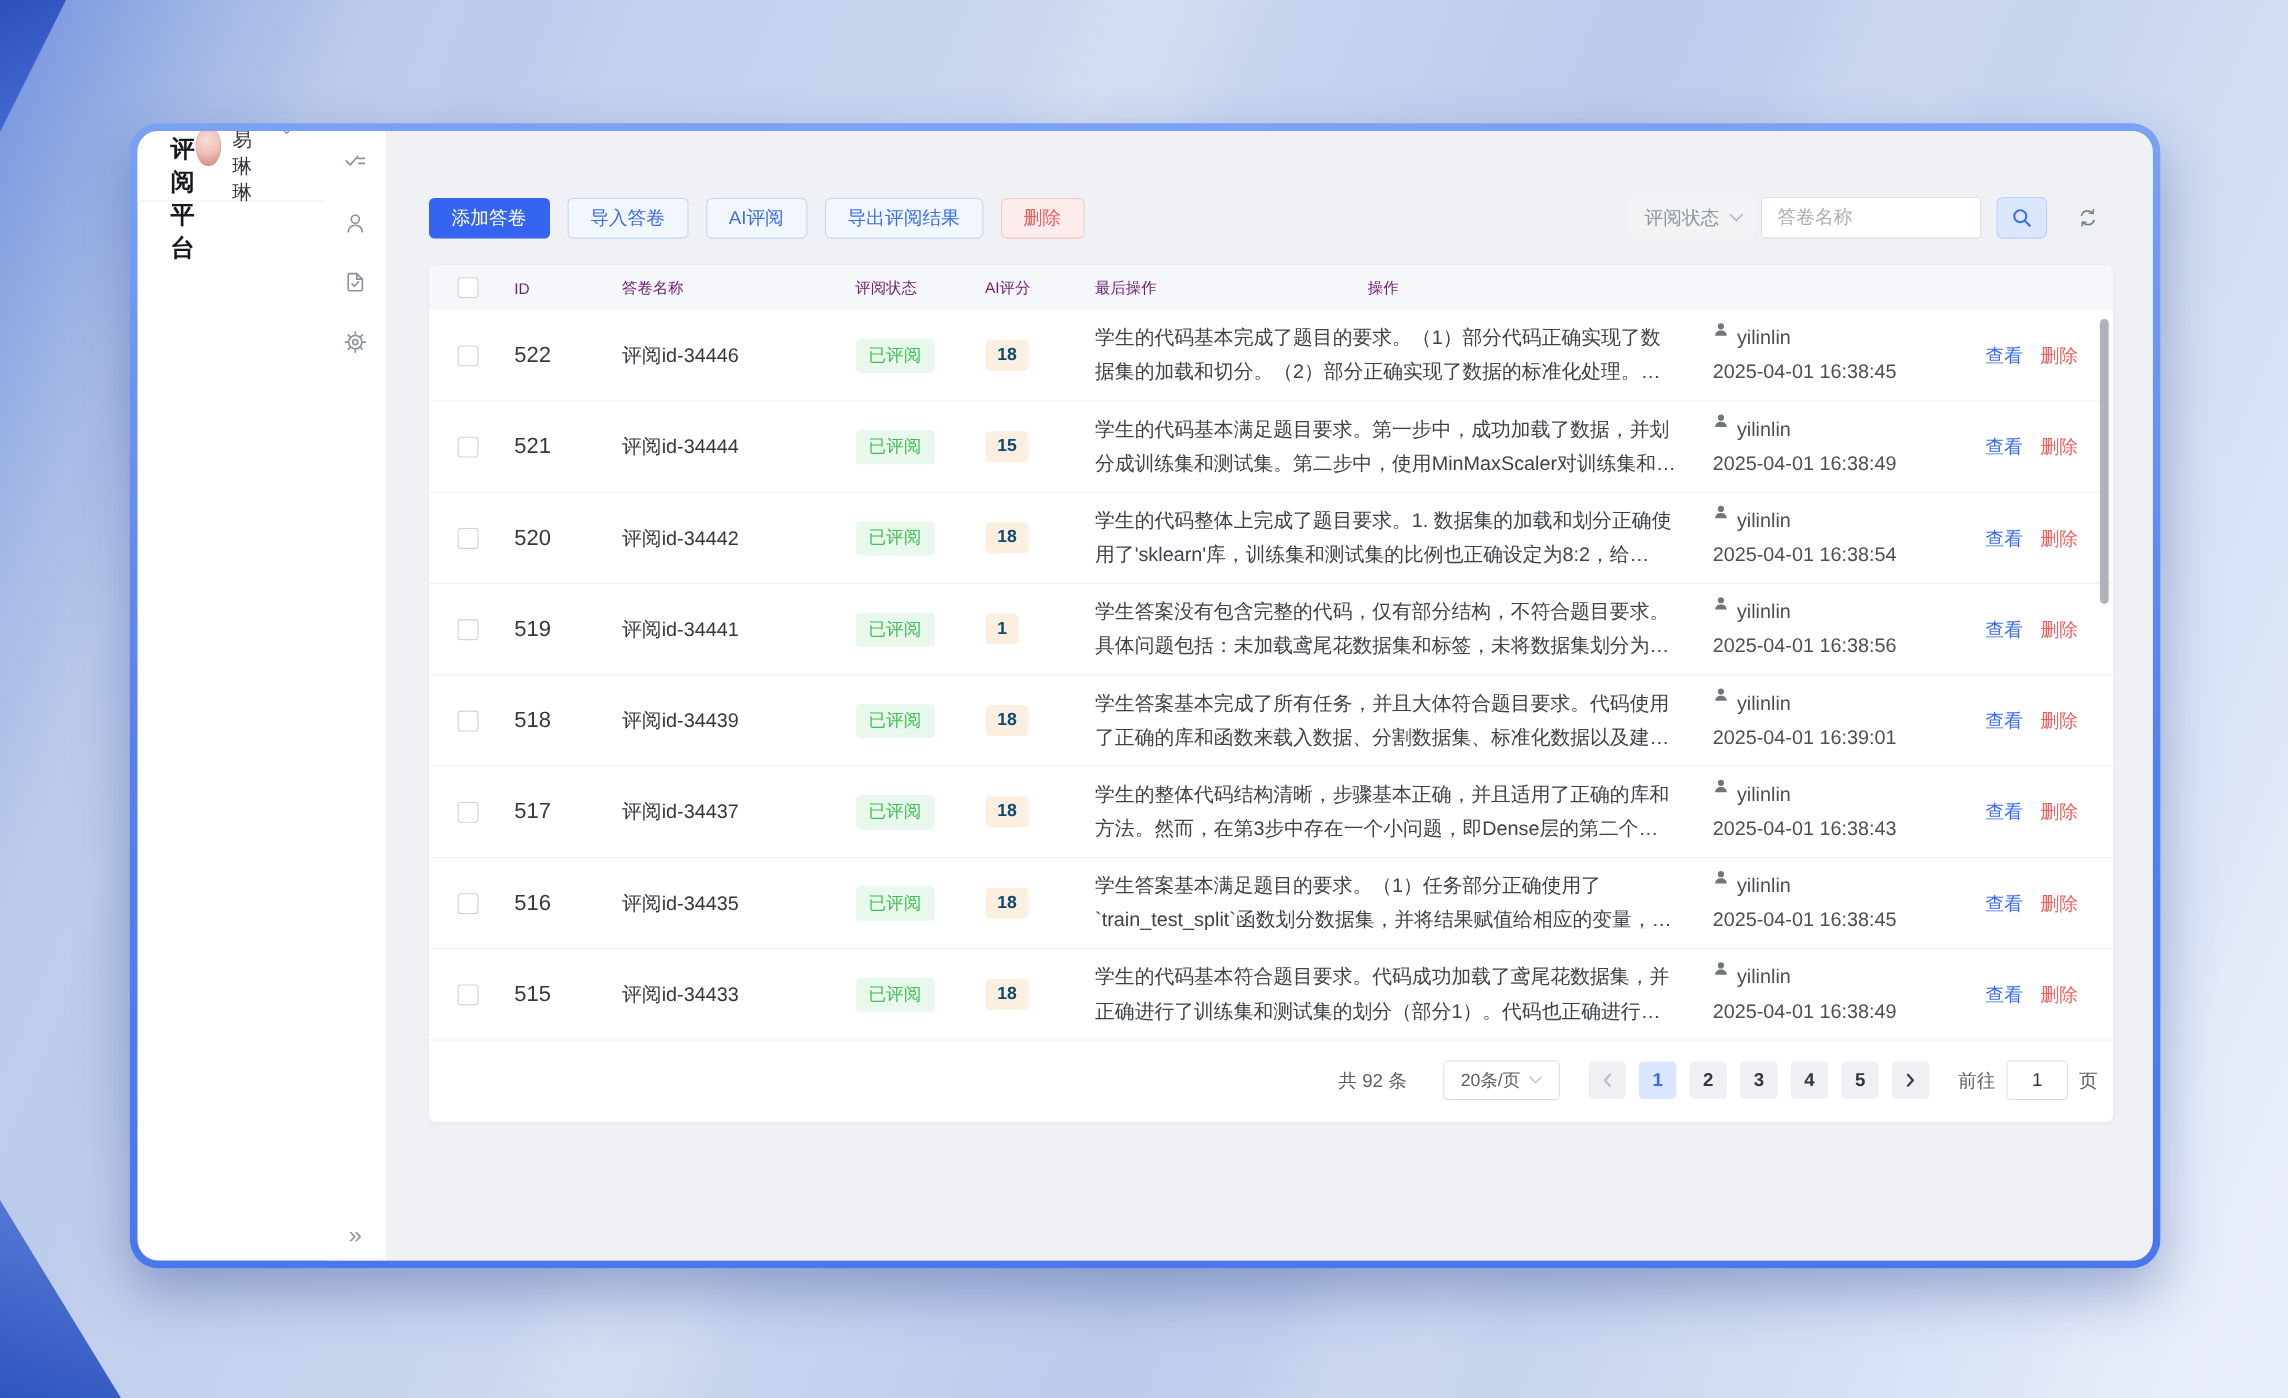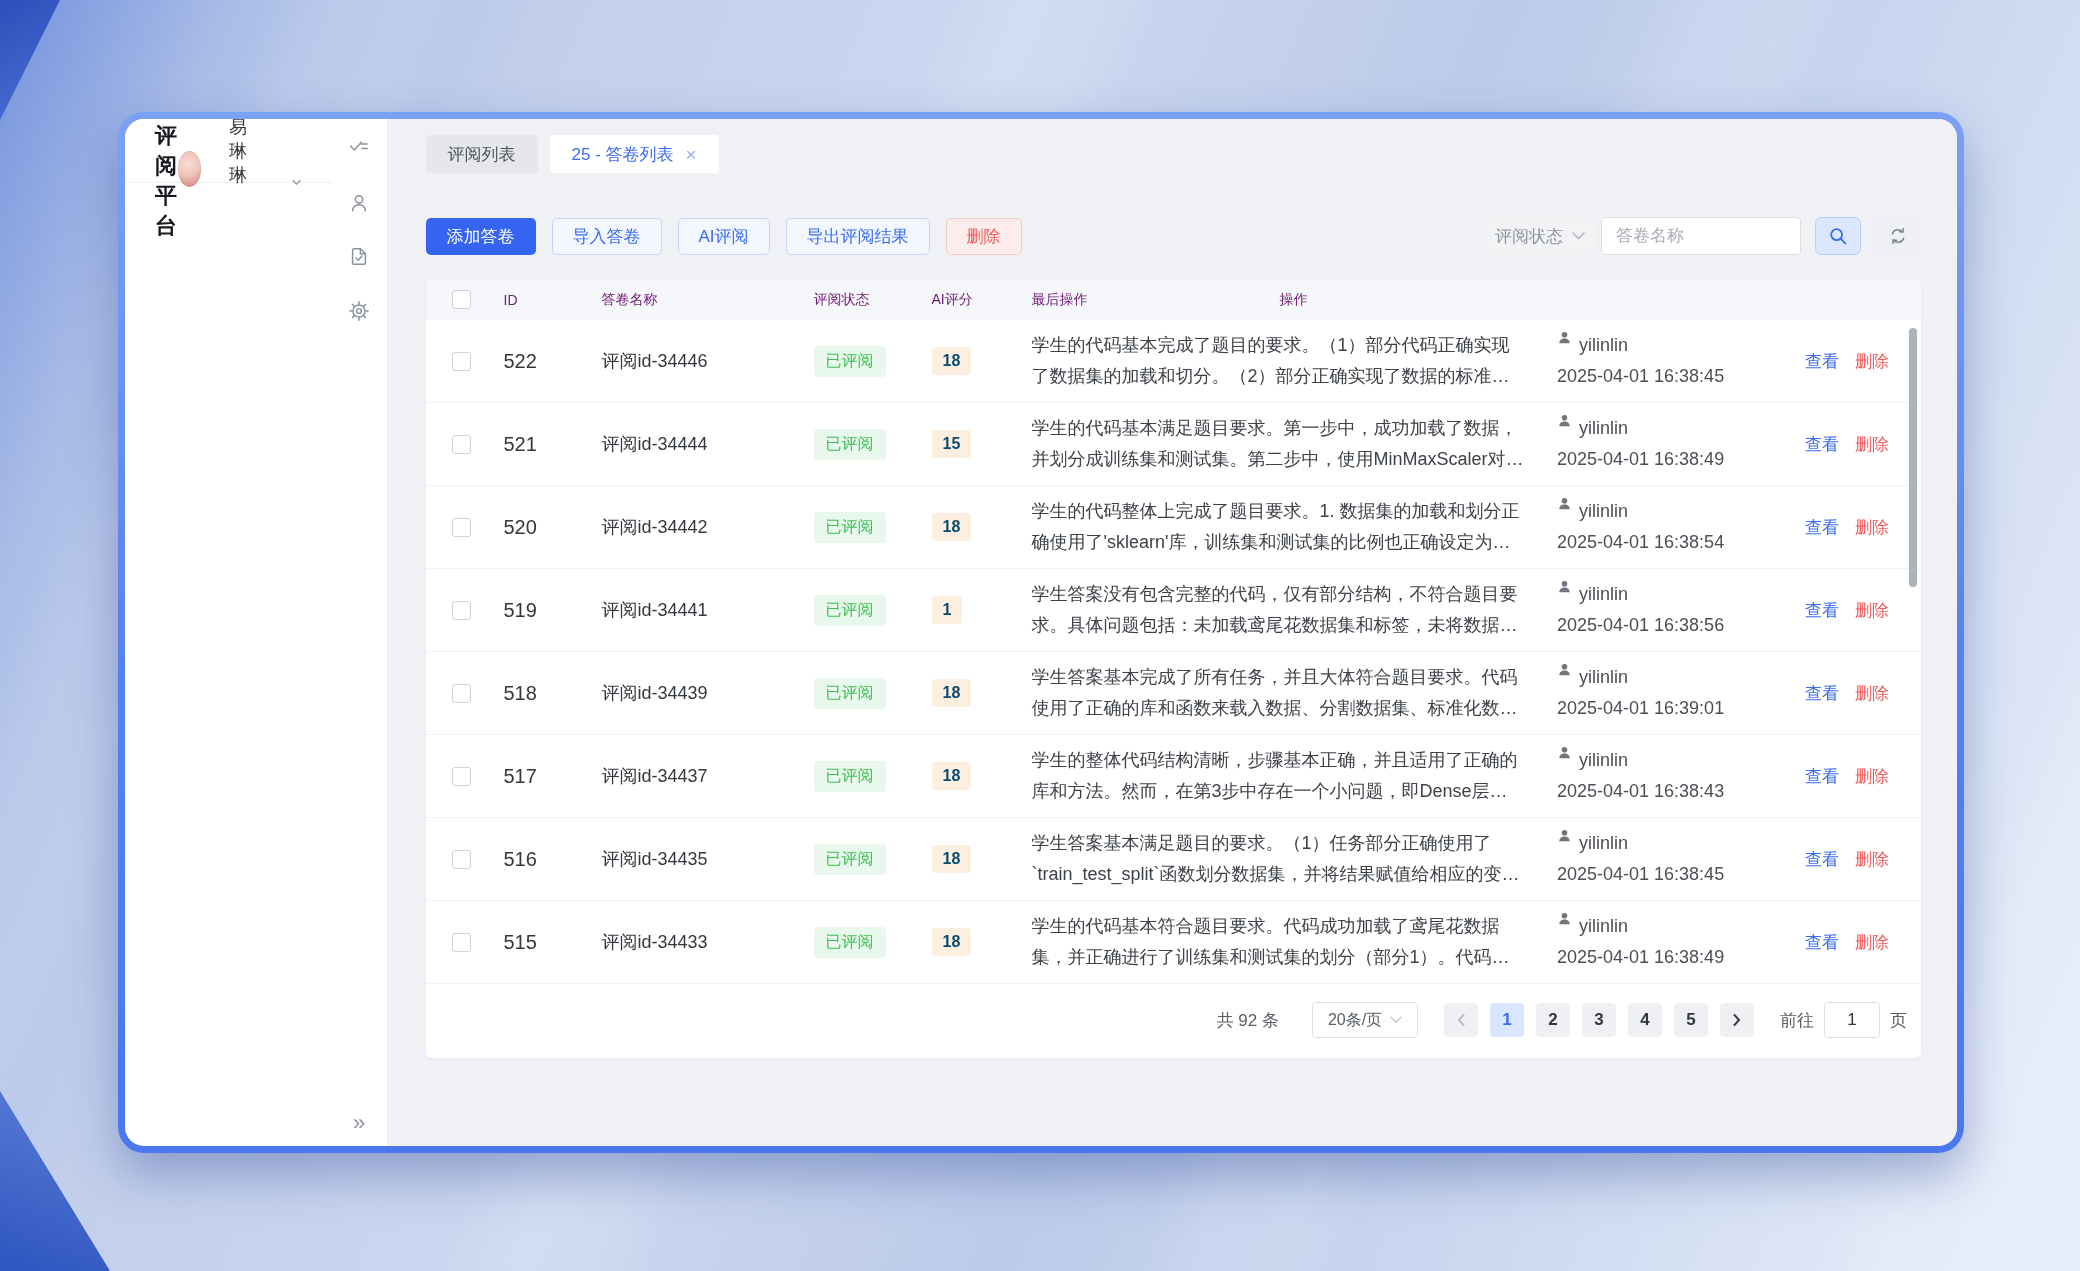--- a/index.html
+++ b/index.html
@@ -36,21 +36,21 @@
     width: 100%; height: 100%; background: #ffffff; border-radius: 19px;
     overflow: hidden; display: flex; flex-direction: row;
   }
 
   
   .app-header {
     height: 64px; flex: 0 0 64px; display: flex; align-items: center;
     padding: 0 30px 0 30px; border-bottom: 1px solid #eef0f3; background: #fff;
   }
   .app-title { font-size: 22px; font-weight: 700; color: #15181d; letter-spacing: .5px; }
-  .header-right { margin-left: auto; display: flex; align-items: flex-end; gap: 28px; cursor: pointer; }
+  .header-right { margin-left: auto; display: flex; align-items: flex-start; gap: 10px; cursor: pointer; }
   .avatar { width: 36px; height: 36px; border-radius: 50%;
     background: radial-gradient(circle at 42% 35%, #f7ddd6 0%, #efc2b8 45%, #dc9c92 75%, #c98a85 100%);
     box-shadow: inset 0 0 0 1px rgba(0,0,0,.05); }
   .user-name { font-size: 18px; color: #33373d; }
 
   
   .app-body { flex: 1; display: flex; min-height: 0; }
   .sidebar {
     flex: 0 0 56px; background: #fff; border-right: 1px solid #e9ebef;
     display: flex; flex-direction: column; align-items: center;
@@ -225,29 +225,20 @@
               <line x1="6.7" y1="6.7" x2="4.9" y2="4.9"></line>
             <line x1="12" y1="4.5" x2="12" y2="2"></line>
               <line x1="17.3" y1="6.7" x2="19.1" y2="4.9"></line>
           </svg>
         </div>
         <div class="collapse-btn">»</div>
       </div>
 
       <div class="main">
 
-        <div class="tab-row">
-          <div class="tab inactive">
-            <span>评阅列表</span>
-          </div>
-          <div class="tab active">
-            <span>25 - 答卷列表</span>
-            <span class="tab-close">×</span>
-          </div>
-        </div>
 
         <div class="toolbar">
           <button class="btn btn-primary">添加答卷</button>
           <button class="btn btn-plain">导入答卷</button>
           <button class="btn btn-plain">AI评阅</button>
           <button class="btn btn-plain">导出评阅结果</button>
           <button class="btn btn-danger">删除</button>
 
           <div class="filter-group">
             <div class="status-select">

